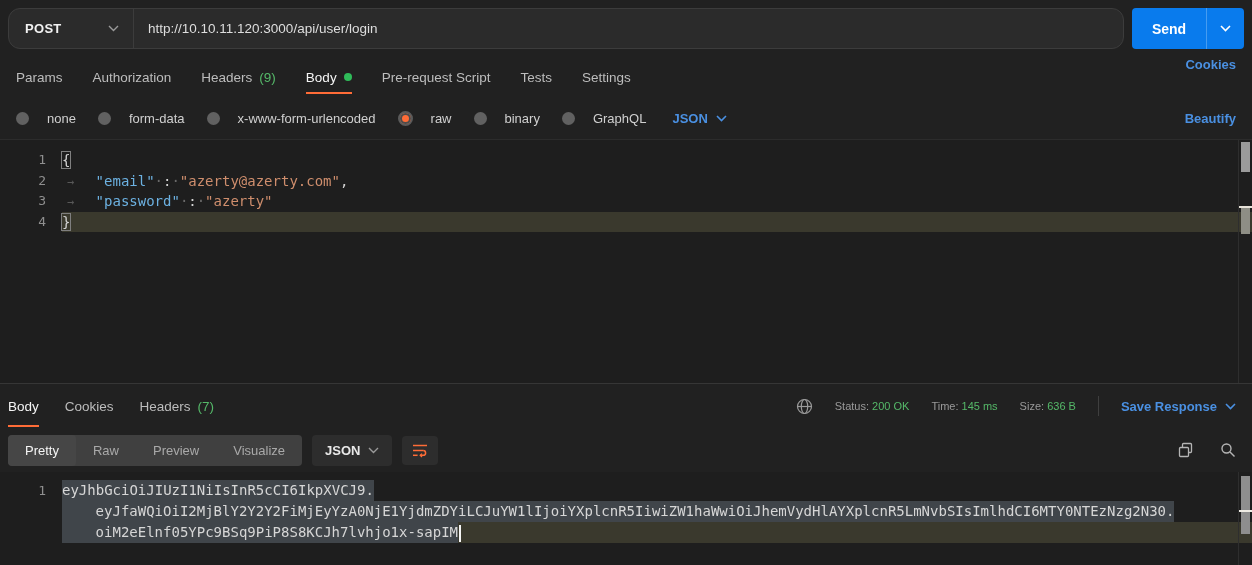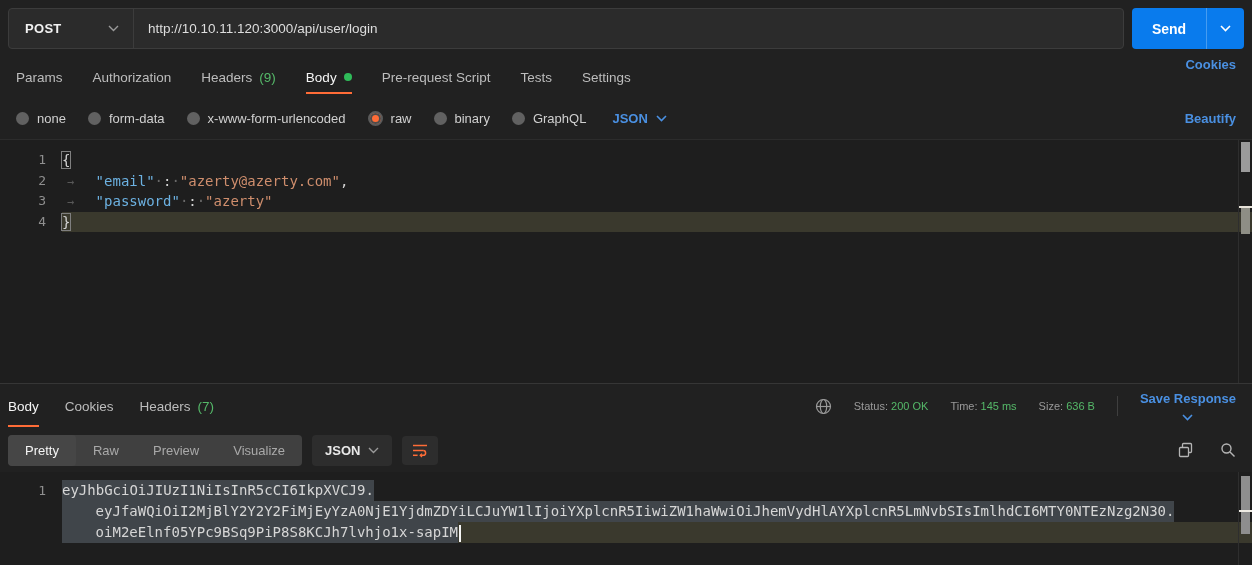--- a/index.html
+++ b/index.html
@@ -7,21 +7,21 @@
   .app{
     position:relative; width:1252px; height:565px;
     background:#212121; color:#c7c7c7;
     font-family:"Liberation Sans", sans-serif; font-size:13px;
     overflow:hidden;
   }
   
   .topbar{ height:57px; display:flex; align-items:center; padding:0 8px; gap:8px; }
   .url-group{
     flex:1; height:41px; display:flex; align-items:stretch;
-    background:#2b2b2b; border:1px solid #3c3c3c; border-radius:4px; overflow:hidden;
+    background:#2b2b2b; border:1px solid #3c3c3c; border-radius:12px; overflow:hidden;
   }
   .method{
     width:125px; display:flex; align-items:center; justify-content:space-between;
     padding:0 14px 0 16px; cursor:pointer; border-right:1px solid #3c3c3c;
   }
   .method .m-label{ color:#f1f1f1; font-weight:bold; font-size:13px; letter-spacing:.3px; }
   .chev{ color:#9a9a9a; display:inline-flex; }
   .url-box{ flex:1; display:flex; align-items:center; }
   .url-box input{
     width:100%; background:transparent; border:none; outline:none;
@@ -46,21 +46,21 @@
   .tab.active{ color:#f5f5f5; }
   .tab.active::after{
     content:""; position:absolute; left:0; right:0; bottom:3px; height:2px; background:#ff6c37;
   }
   .green-dot{ width:8px; height:8px; border-radius:50%; background:#2fbb59; display:inline-block; }
   .spacer{ flex:1; }
   .link{ color:#4a90e2; font-weight:bold; cursor:pointer; font-size:13px; }
   
   .body-type-row{ height:43px; display:flex; align-items:center; padding:0 16px; gap:22px;
                   border-bottom:1px solid #2c2c2c; }
-  .radio{ display:flex; align-items:center; gap:8px; cursor:pointer; color:#d0d0d0; font-size:13px; }
+  .radio{ display:flex; align-items:center; gap:18px; cursor:pointer; color:#d0d0d0; font-size:13px; }
   .rdot{ width:13px; height:13px; border-radius:50%; background:#616161; display:inline-block; }
   .radio.selected .rdot{ background:#ff6c37; box-shadow:0 0 0 2px #4c4c4c inset; border:2px solid #5a5a5a; width:15px; height:15px; }
   .lang-select{ display:flex; align-items:center; gap:8px; color:#4a90e2; font-weight:bold;
                 cursor:pointer; margin-left:4px; }
   .lang-select .chev{ color:#4a90e2; }
   
   .editor{ position:relative; height:243px; background:#1e1e1e; padding-top:10px;
            font-family:"DejaVu Sans Mono", monospace; font-size:14px; cursor:text; }
   .eline{ display:flex; line-height:20.5px; height:20.5px; }
   .lnum{ width:62px; text-align:right; padding-right:16px; color:#8f8f8f; font-size:13px; flex:none; }
@@ -82,21 +82,21 @@
   
   .resp-header{ height:45px; border-top:1px solid #363636; display:flex; align-items:center;
                 padding:0 16px 0 8px; gap:26px; }
   .resp-header .tab{ font-size:13.5px; height:45px; }
   .resp-header .tab.active::after{ bottom:2px; }
   .meta{ display:flex; align-items:center; gap:22px; margin-left:auto; }
   .meta-item{ color:#9a9a9a; font-size:11px; white-space:nowrap; }
   .meta-item .val{ color:#55b969; }
   .globe{ color:#9a9a9a; display:flex; align-items:center; cursor:pointer; }
   .vdiv{ width:1px; height:20px; background:#3f3f3f; }
-  .save-resp{ display:flex; align-items:center; gap:8px; color:#4a90e2; font-weight:bold; cursor:pointer;flex-direction:column; }
+  .save-resp{ display:flex; align-items:center; gap:8px; color:#4a90e2; font-weight:bold; cursor:pointer; }
   .save-resp .chev{ color:#4a90e2; }
   
   .resp-toolbar{ height:44px; display:flex; align-items:center; padding:0 16px 0 8px; gap:10px; }
   .seg-group{ display:flex; background:#404040; border-radius:4px; overflow:hidden; }
   .seg{ padding:8px 17px; color:#a9a9a9; cursor:pointer; font-size:13px; }
   .seg.active{ background:#464646; color:#f5f5f5; border-radius:4px; }
   .tool-btn{ display:flex; align-items:center; gap:8px; background:#2d2d2d; border-radius:4px;
              padding:8px 13px; color:#e8e8e8; cursor:pointer; font-size:13px; font-weight:bold; }
   .wrap-btn{ background:#2d2d2d; border-radius:4px; padding:7px 10px; cursor:pointer;
              display:flex; align-items:center; color:#ff6c37; }

